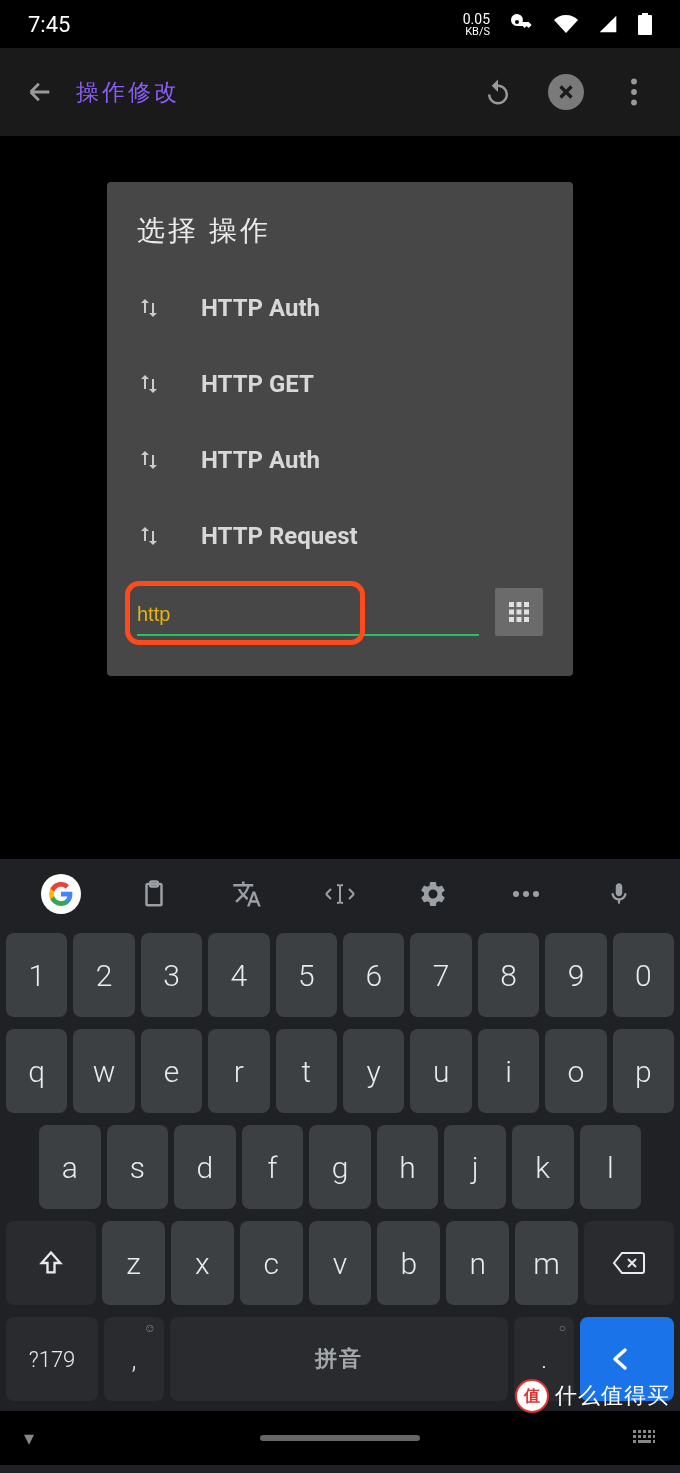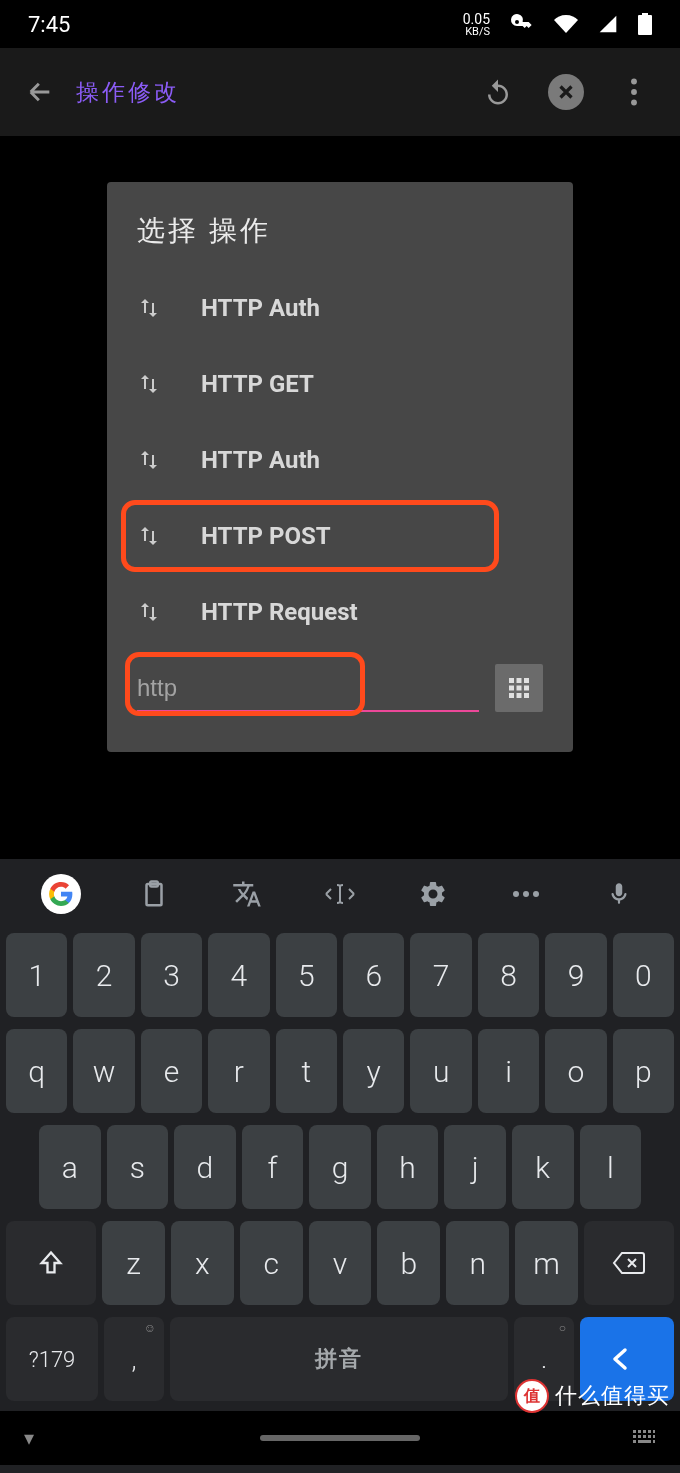--- a/index.html
+++ b/index.html
@@ -26,21 +26,21 @@
   
   .dialog { position: absolute; left: 107px; top: 46px; width: 466px; background: #474747; border-radius: 4px; box-shadow: 0 10px 30px rgba(0,0,0,0.6); padding: 30px 0 40px 0; }
   .dialog-title { color: #eaeaea; font-size: 28px; font-weight: 500; letter-spacing: 3px; padding: 0 30px 20px 30px; }
   .option-row { height: 76px; display: flex; align-items: center; padding-left: 30px; color: #d8d8d8; position: relative; }
   .option-row .arrows { width: 64px; color: #ccc; font-size: 22px; display: flex; align-items: center; }
   .option-row .label { font-size: 24px; font-weight: 700; }
   .highlight-box { position: absolute; left: 14px; right: 74px; top: 2px; bottom: 2px; border: 5px solid #ff4a1c; border-radius: 14px; pointer-events: none; }
   
   .filter-row { display: flex; align-items: flex-end; padding: 14px 30px 0 30px; gap: 16px; position: relative; }
   .filter-input-wrap { flex: 1; position: relative; }
-  .filter-input { width: 100%; background: transparent; border: none; border-bottom: 2px solid #ec4899; color: #a3a3a3; font-size: 24px; padding: 6px 0 8px 0; outline: none; }
+  .filter-input { width: 100%; background: transparent; border: none; border-bottom: 2px solid #22c55e; color: #eab308; font-size: 20px; padding: 6px 0 8px 0; outline: none; }
   .filter-input-wrap .highlight-box2 { position: absolute; left: -12px; top: -16px; width: 240px; height: 64px; border: 5px solid #ff4a1c; border-radius: 14px; pointer-events: none; }
   .grid-btn { width: 48px; height: 48px; background: #6b6b6b; display: flex; align-items: center; justify-content: center; border-radius: 2px; }
   
   
   .keyboard { position: absolute; left: 0; right: 0; bottom: 0; background: #202124; padding-bottom: 8px; }
   .kb-toolbar { height: 70px; display: flex; align-items: center; justify-content: space-around; padding: 0 14px; }
   .kb-tool { width: 56px; height: 56px; display: flex; align-items: center; justify-content: center; color: #9aa0a6; }
   .g-logo { width: 40px; height: 40px; border-radius: 50%; background: #fff; display: flex; align-items: center; justify-content: center; font-weight: bold; font-size: 24px; }
   
   .kb-rows { padding: 4px 6px 6px 6px; }
@@ -149,29 +149,20 @@
 
   </div>
         <div class="option-row">
     <span class="arrows">
       <svg width="24" height="24" viewBox="0 0 24 24" fill="#ccc">
               <path d="M8 3l-4 4h3v10h2V7h3L8 3zm8 18l4-4h-3V7h-2v10h-3l4 4z"></path>
             </svg>
     </span>
     <span class="label">HTTP Auth</span>
 
-  </div>
-        <div class="option-row">
-    <span class="arrows">
-      <svg width="24" height="24" viewBox="0 0 24 24" fill="#ccc">
-              <path d="M8 3l-4 4h3v10h2V7h3L8 3zm8 18l4-4h-3V7h-2v10h-3l4 4z"></path>
-            </svg>
-    </span>
-    <span class="label">HTTP POST</span>
-    <div class="highlight-box"></div>
   </div>
         <div class="option-row">
     <span class="arrows">
       <svg width="24" height="24" viewBox="0 0 24 24" fill="#ccc">
               <path d="M8 3l-4 4h3v10h2V7h3L8 3zm8 18l4-4h-3V7h-2v10h-3l4 4z"></path>
             </svg>
     </span>
     <span class="label">HTTP Request</span>
 
   </div>

